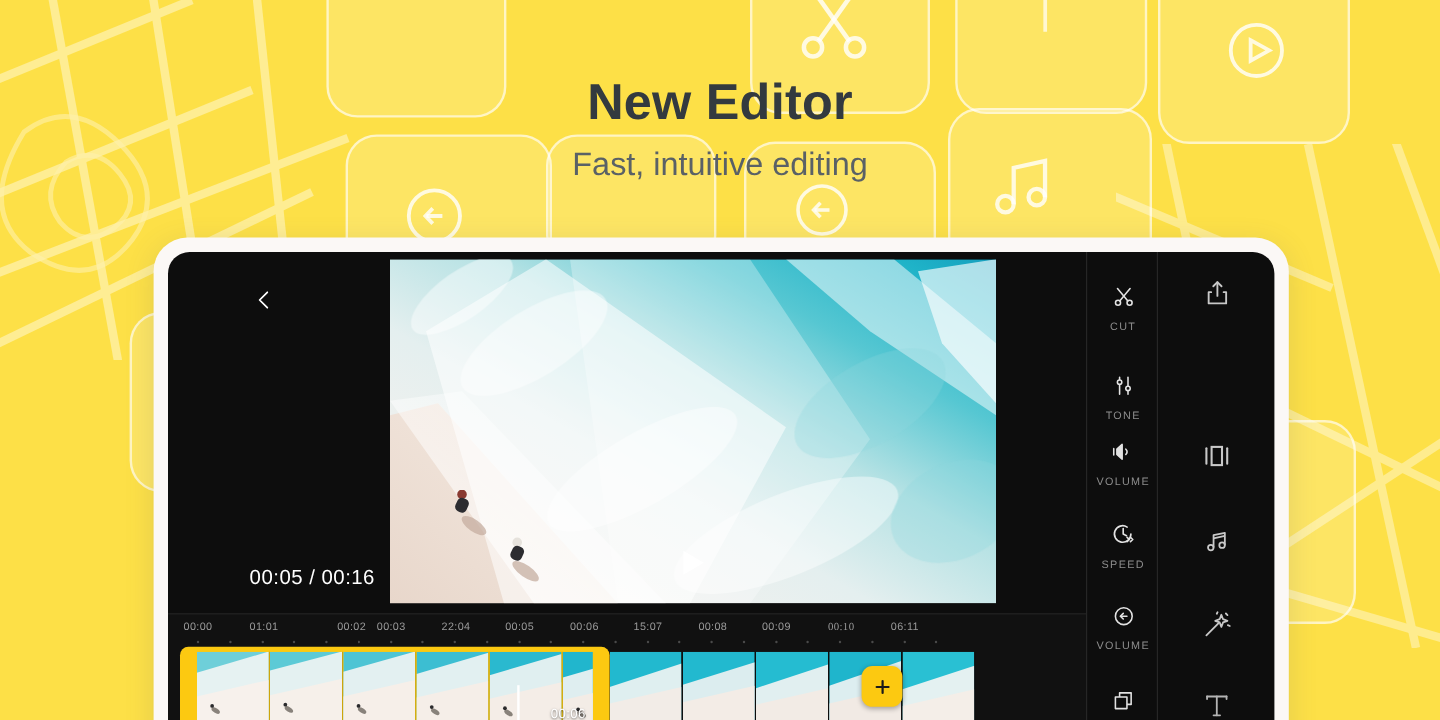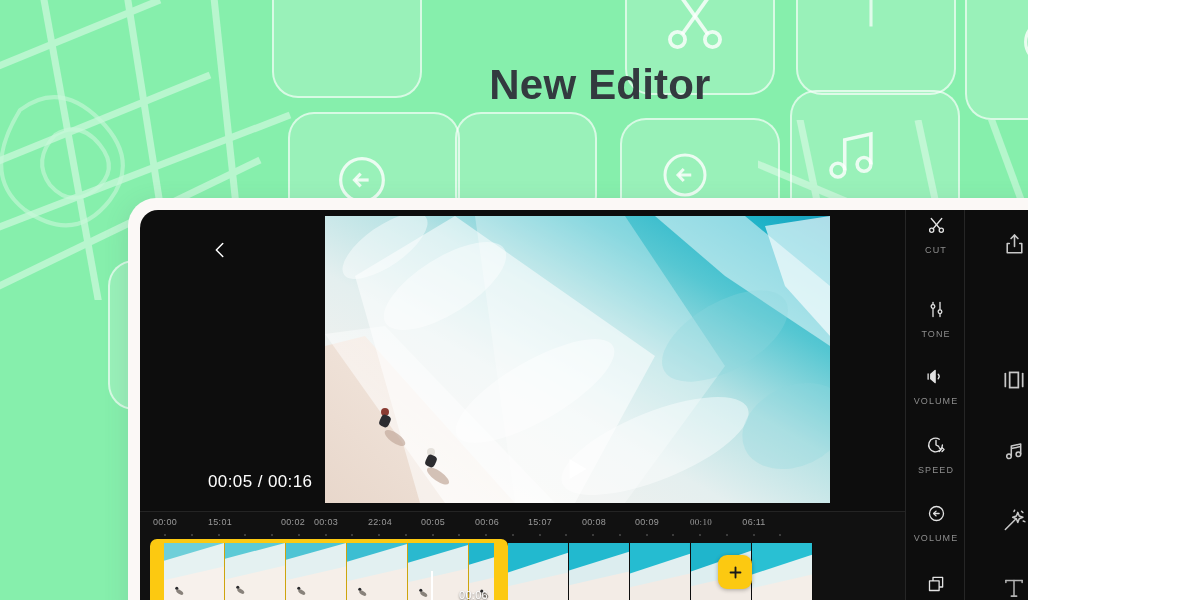--- a/index.html
+++ b/index.html
@@ -1,22 +1,22 @@
 <!DOCTYPE html>
 <html><head>
 <meta charset="utf-8">
 <style>
   * { margin:0; padding:0; box-sizing:border-box; }
   html, body {
     width:1200px; height:600px; overflow:hidden;
     font-family:"Liberation Sans", sans-serif;
   }
   #stage {
-    position:relative; width:1028px; height:600px;
-    background:#86efac;
+    position:relative; width:1200px; height:600px;
+    background:#fde047;
     overflow:hidden;
   }
 
   
   #bg-decor { position:absolute; inset:0; overflow:hidden; }
   .map-pattern { position:absolute; opacity:.55; }
   .glyph-card {
     position:absolute; border:2px solid rgba(255,255,255,.62);
     border-radius:26px; background:rgba(255,255,255,.16);
   }
@@ -251,20 +251,21 @@
     </svg>
 
     <svg class="glyph-ico" style="left:840px; top:-20px;" width="62" height="62" viewBox="0 0 24 24" fill="none" stroke="rgba(255,255,255,.7)" stroke-width="1.2">
       <path d="M6 6 H18"></path>
         <path d="M12 6 V18"></path>
     </svg>
   </div>
 
   <div id="headline">
     <div id="title">New Editor</div>
+    <div id="subtitle">Fast, intuitive editing</div>
   </div>
 
   <div id="device">
     <div id="screen">
 
       <div id="back-btn">
         <svg width="22" height="26" viewBox="0 0 24 24" fill="none" stroke="#ffffff" stroke-width="1.6" stroke-linecap="round" stroke-linejoin="round">
           <path d="M15 5 L8 12 L15 19"></path>
         </svg>
       </div>
@@ -317,33 +318,33 @@
             <rect x="55" y="199" width="10" height="12" rx="4" fill="#2c2c30" transform="rotate(25 60 205)"></rect>
             <circle cx="106" cy="236" r="4" fill="#e6e2dc"></circle>
             <rect x="101" y="239" width="10" height="12" rx="4" fill="#2c2c30" transform="rotate(25 106 245)"></rect>
           </g>
         </svg>
         <div id="play-overlay"></div>
       </div>
 
       <div id="tools-col">
 
-        <div class="tool" style="top:2px;">
+        <div class="tool" style="top:24px;">
           <span class="ic">
             <svg width="21" height="21" viewBox="0 0 24 24" fill="none" stroke="#e2e2e2" stroke-width="1.5" stroke-linecap="round">
               <circle cx="6.5" cy="17.5" r="2.4"></circle>
                 <circle cx="17.5" cy="17.5" r="2.4"></circle>
               <path d="M8.1 15.7 L18 4"></path>
                 <path d="M15.9 15.7 L6 4"></path>
             </svg>
           </span>
           <span class="lbl">CUT</span>
         </div>
 
-        <div class="tool" style="top:86px;">
+        <div class="tool" style="top:98px;">
           <span class="ic">
             <svg width="21" height="21" viewBox="0 0 24 24" fill="none" stroke="#e2e2e2" stroke-width="1.5" stroke-linecap="round">
               <path d="M8 4 V20"></path>
                 <path d="M16 4 V20"></path>
               <circle cx="8" cy="8.5" r="2.1" fill="#0d0d0d"></circle>
               <circle cx="16" cy="14.5" r="2.1" fill="#0d0d0d"></circle>
             </svg>
           </span>
           <span class="lbl">TONE</span>
         </div>
@@ -448,21 +449,21 @@
                 <path d="M19.5 5 V7"></path>
             </svg>
           </span>
         </div>
       </div>
 
       <div id="timeline">
 
         <div id="ruler">
           <div class="rtick" style="left:25px;">00:00</div>
-          <div class="rtick" style="left:80px;">15:01</div>
+          <div class="rtick" style="left:80px;">01:01</div>
           <div class="rtick" style="left:133px;margin-left:20px;">00:02</div>
           <div class="rtick" style="left:186px;">00:03</div>
           <div class="rtick" style="left:240px;">22:04</div>
           <div class="rtick" style="left:293px;">00:05</div>
           <div class="rtick" style="left:347px;">00:06</div>
           <div class="rtick" style="left:400px;">15:07</div>
           <div class="rtick" style="left:454px;">00:08</div>
           <div class="rtick" style="left:507px;">00:09</div>
           <div class="rtick" style="left:561px;font-family:Liberation Serif, serif;">00:10</div>
           <div class="rtick" style="left:614px;">06:11</div>

